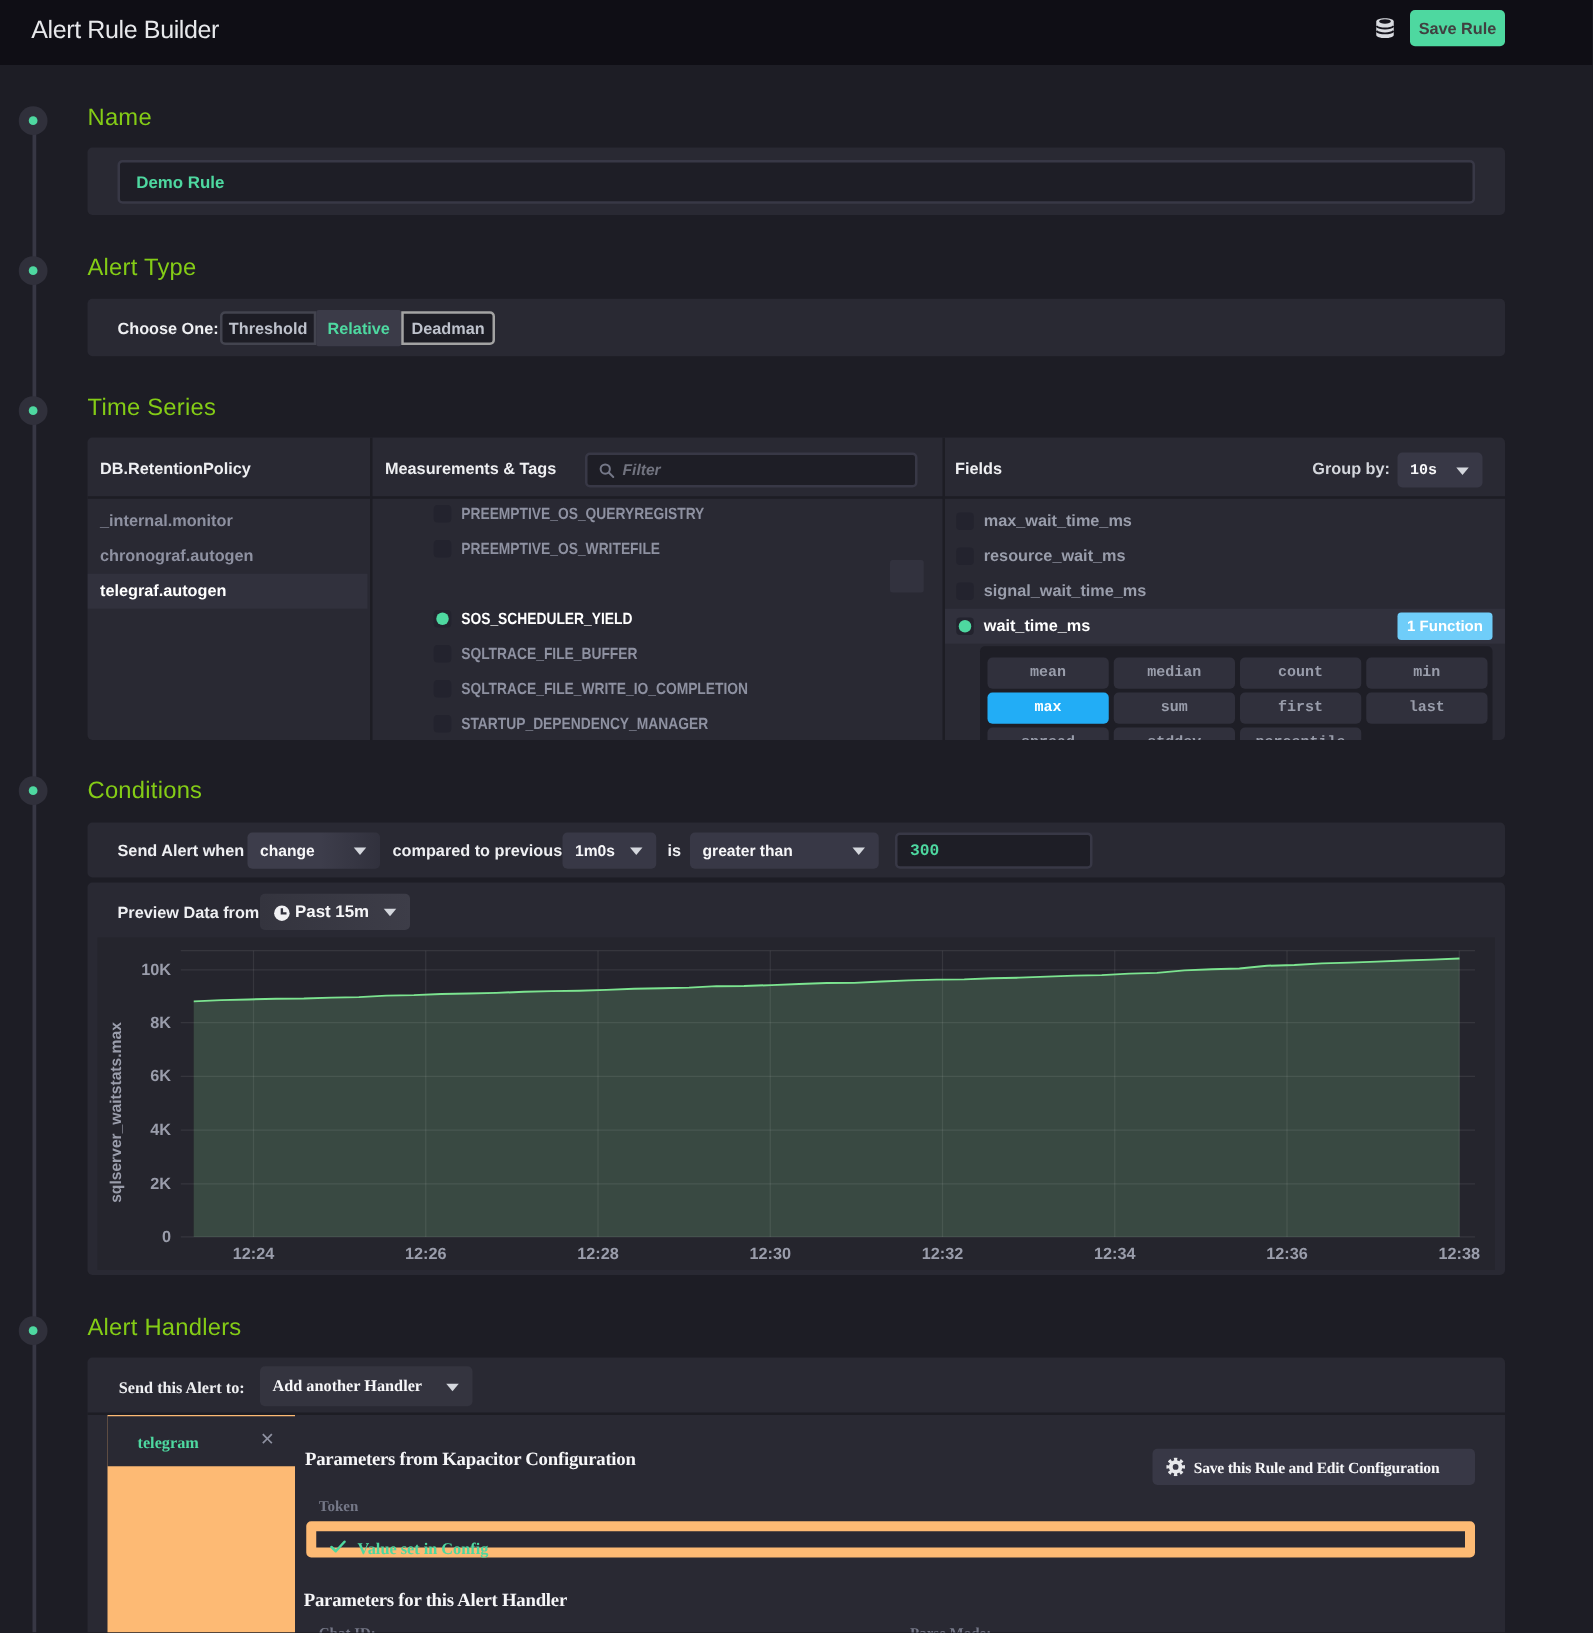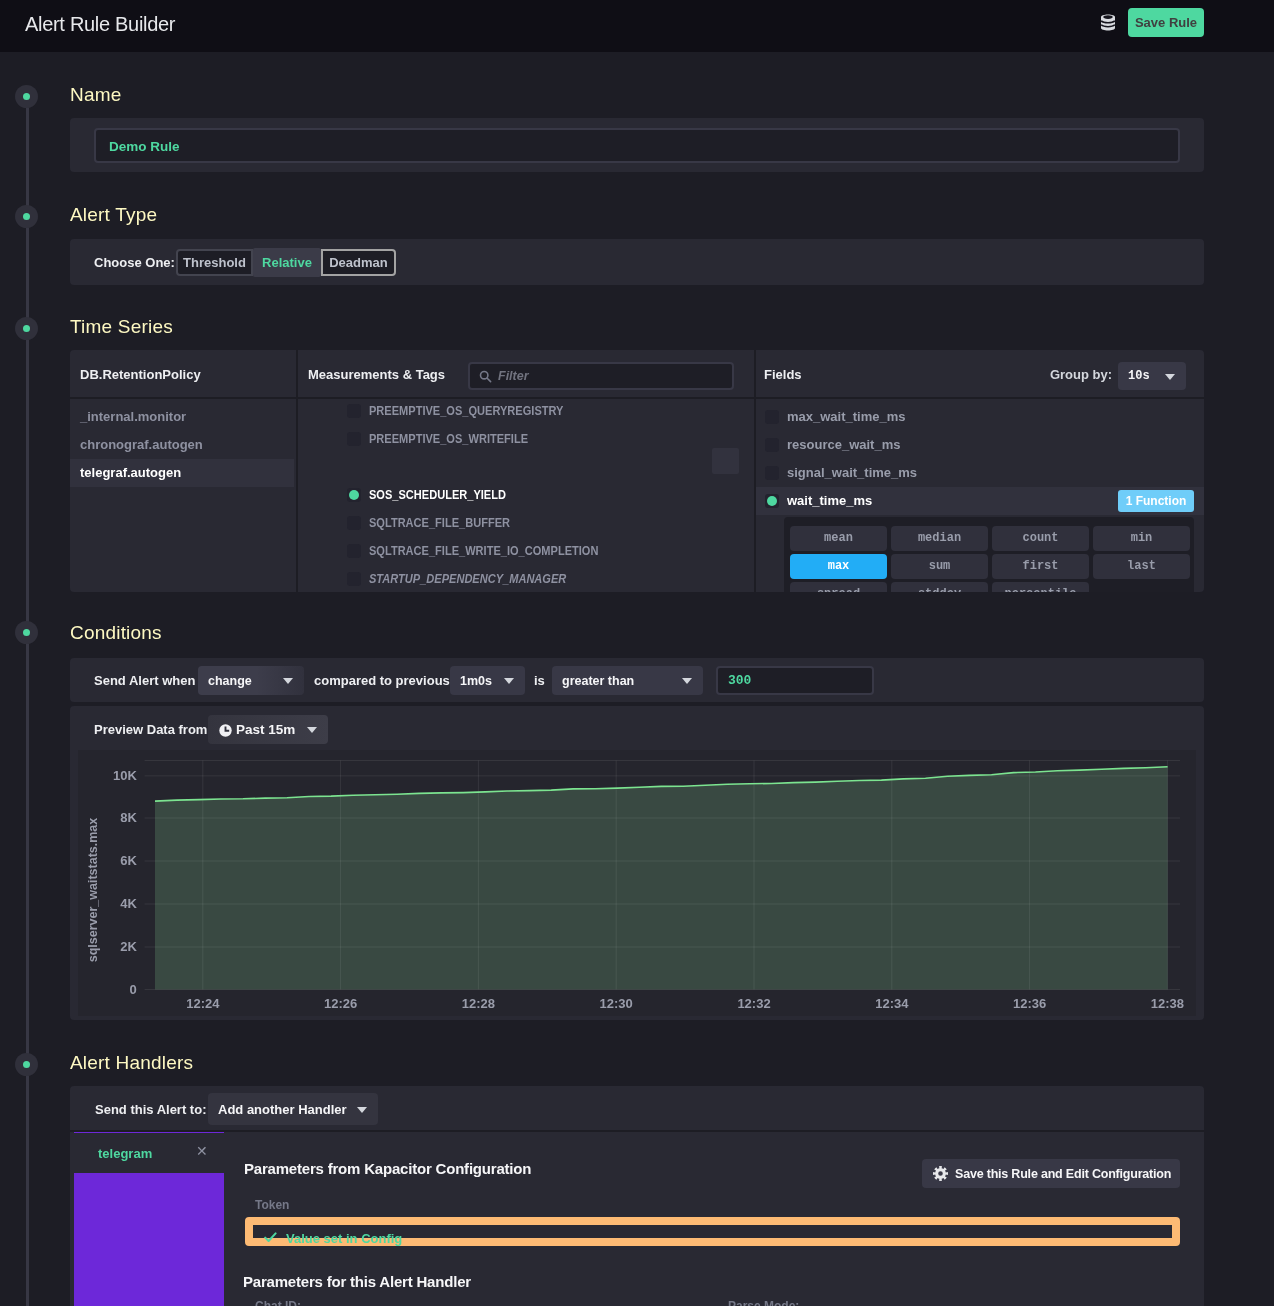--- a/index.html
+++ b/index.html
@@ -1,20 +1,20 @@
 <!DOCTYPE html>
 <html><head>
 <meta charset="utf-8">
 <style>
   * { margin:0; padding:0; box-sizing:border-box; }
   html,body { width:1274px; height:1306px; overflow:hidden; background:#1d1d25; }
   body { font-family:"Liberation Sans", sans-serif; position:relative; }
   .abs { position:absolute; }
   .panel { position:absolute; left:70px; width:1134px; background:#292933; border-radius:4px; }
-  h2 { position:absolute; left:70px; font-size:19px; font-weight:400; color:#fef9c3; line-height:19px; letter-spacing:0.2px; }
+  h2 { position:absolute; left:70px; font-size:19px; font-weight:400; color:#84cc16; line-height:19px; letter-spacing:0.2px; }
   .dot { position:absolute; left:15px; width:23px; height:23px; border-radius:50%; background:#30303b; }
   .dot:after { content:""; position:absolute; left:8px; top:8px; width:7px; height:7px; border-radius:50%; background:#4ed8a0; }
   .lbl { position:absolute; font-size:13px; font-weight:700; color:#eeeff2; }
   .ddown { position:absolute; background:#383846; border-radius:4px; color:#f6f6f8; font-size:12.5px; font-weight:700; }
   .ddown .txt { position:absolute; left:10px; top:50%; transform:translateY(-50%); white-space:nowrap; }
   .caret { position:absolute; right:11px; top:50%; margin-top:-2.5px; width:0; height:0; border-left:5.5px solid transparent; border-right:5.5px solid transparent; border-top:6px solid #d4d7dd; }
   .inp { position:absolute; background:#1e1e26; border:2px solid #383846; border-radius:4px; }
   .mono { font-family:"Liberation Mono", monospace; }
 </style>
 </head>
@@ -85,21 +85,21 @@
     <div class="abs" style="left:0;top:62px;width:224px;height:28px;background:#31313d;"></div>
     <div class="abs" style="left:10px;top:68px;font-size:13px;font-weight:700;color:#fff;">telegraf.autogen</div>
   </div>
 
   <div class="abs" style="left:228px;top:47px;width:456px;height:195px;overflow:hidden;">
     <div class="mrow" style="top:0px;"><span class="sqz">PREEMPTIVE_OS_QUERYREGISTRY</span></div>
     <div class="mrow" style="top:28px;"><span class="sqz">PREEMPTIVE_OS_WRITEFILE</span></div>
     <div class="mrow sel" style="top:84px;"><span class="sqz">SOS_SCHEDULER_YIELD</span></div>
     <div class="mrow" style="top:112px;"><span class="sqz">SQLTRACE_FILE_BUFFER</span></div>
     <div class="mrow" style="top:140px;"><span class="sqz">SQLTRACE_FILE_WRITE_IO_COMPLETION</span></div>
-    <div class="mrow" style="top:168px;font-style:italic;"><span class="sqz">STARTUP_DEPENDENCY_MANAGER</span></div>
+    <div class="mrow" style="top:168px;"><span class="sqz">STARTUP_DEPENDENCY_MANAGER</span></div>
     <div class="abs" style="left:414px;top:51px;width:27px;height:26px;border-radius:2px;background:#32323e;"></div>
   </div>
 
   <div class="abs" style="left:686px;top:47px;width:448px;height:195px;">
     <div class="frow" style="top:6px;">max_wait_time_ms</div>
     <div class="frow" style="top:34px;">resource_wait_ms</div>
     <div class="frow" style="top:62px;">signal_wait_time_ms</div>
     <div class="abs" style="left:0;top:90px;width:448px;height:28px;background:#31313d;"></div>
     <div class="frow sel" style="top:90px;">wait_time_ms</div>
     <div class="abs" style="left:362px;top:93px;width:76px;height:22px;background:#6fcdf9;border-radius:3px;color:#fff;font-size:12px;font-weight:700;text-align:center;line-height:22px;">1 Function</div>
@@ -188,30 +188,30 @@
       <text x="813.8" y="257.5" text-anchor="middle">12:34</text>
       <text x="951.6" y="257.5" text-anchor="middle">12:36</text>
       <text x="1089.4" y="257.5" text-anchor="middle">12:38</text>
       <text x="18.5" y="140" text-anchor="middle" transform="rotate(-90 18.5 140)" font-size="12.5" font-weight="700">sqlserver_waitstats.max</text>
       </g>
     </svg>
   </div>
 </div>
 
 <h2 style="top:1053px;">Alert Handlers</h2>
-<div class="panel" style="top:1086px;height:220px;border-radius:4px 4px 0 0;">
+<div class="panel" style="top:1086px;height:220px;border-radius:4px 4px 0 0;font-family:Liberation Serif, serif;">
   <div class="lbl" style="left:25px;top:16px;">Send this Alert to:</div>
   <div class="ddown" style="left:138px;top:7px;width:170px;height:32px;background:#34343f;">
       <span class="txt" style="font-size:13px;">Add another Handler</span>
       <span class="caret"></span>
     </div>
 
   <div class="abs" style="left:0;top:44px;width:1134px;height:2px;background:#1d1d24;"></div>
 
-  <div class="abs" style="left:4px;top:46px;width:150px;height:174px;background:#6d28d9;">
+  <div class="abs" style="left:16px;top:46px;width:150px;height:174px;background:#fdba74;">
     <div class="abs" style="left:0;top:1px;width:150px;height:40px;background:#292933;">
       <div class="abs" style="left:24px;top:13px;font-size:13px;font-weight:700;color:#4ed8a0;">telegram</div>
       <div class="abs" style="left:122px;top:10px;font-size:14px;color:#8e91a1;">✕</div>
     </div>
   </div>
 
   <div class="abs" style="left:150px;top:46px;width:984px;height:174px;">
     <div class="abs" style="left:24px;top:28px;font-size:15px;font-weight:700;color:#f6f6f8;letter-spacing:-0.2px;">Parameters from Kapacitor Configuration</div>
     <div class="abs" style="left:702px;top:27px;width:258px;height:29px;background:#383846;border-radius:4px;">
       <svg class="abs" style="left:11px;top:7px;" width="15" height="15" viewBox="0 0 15 15">

